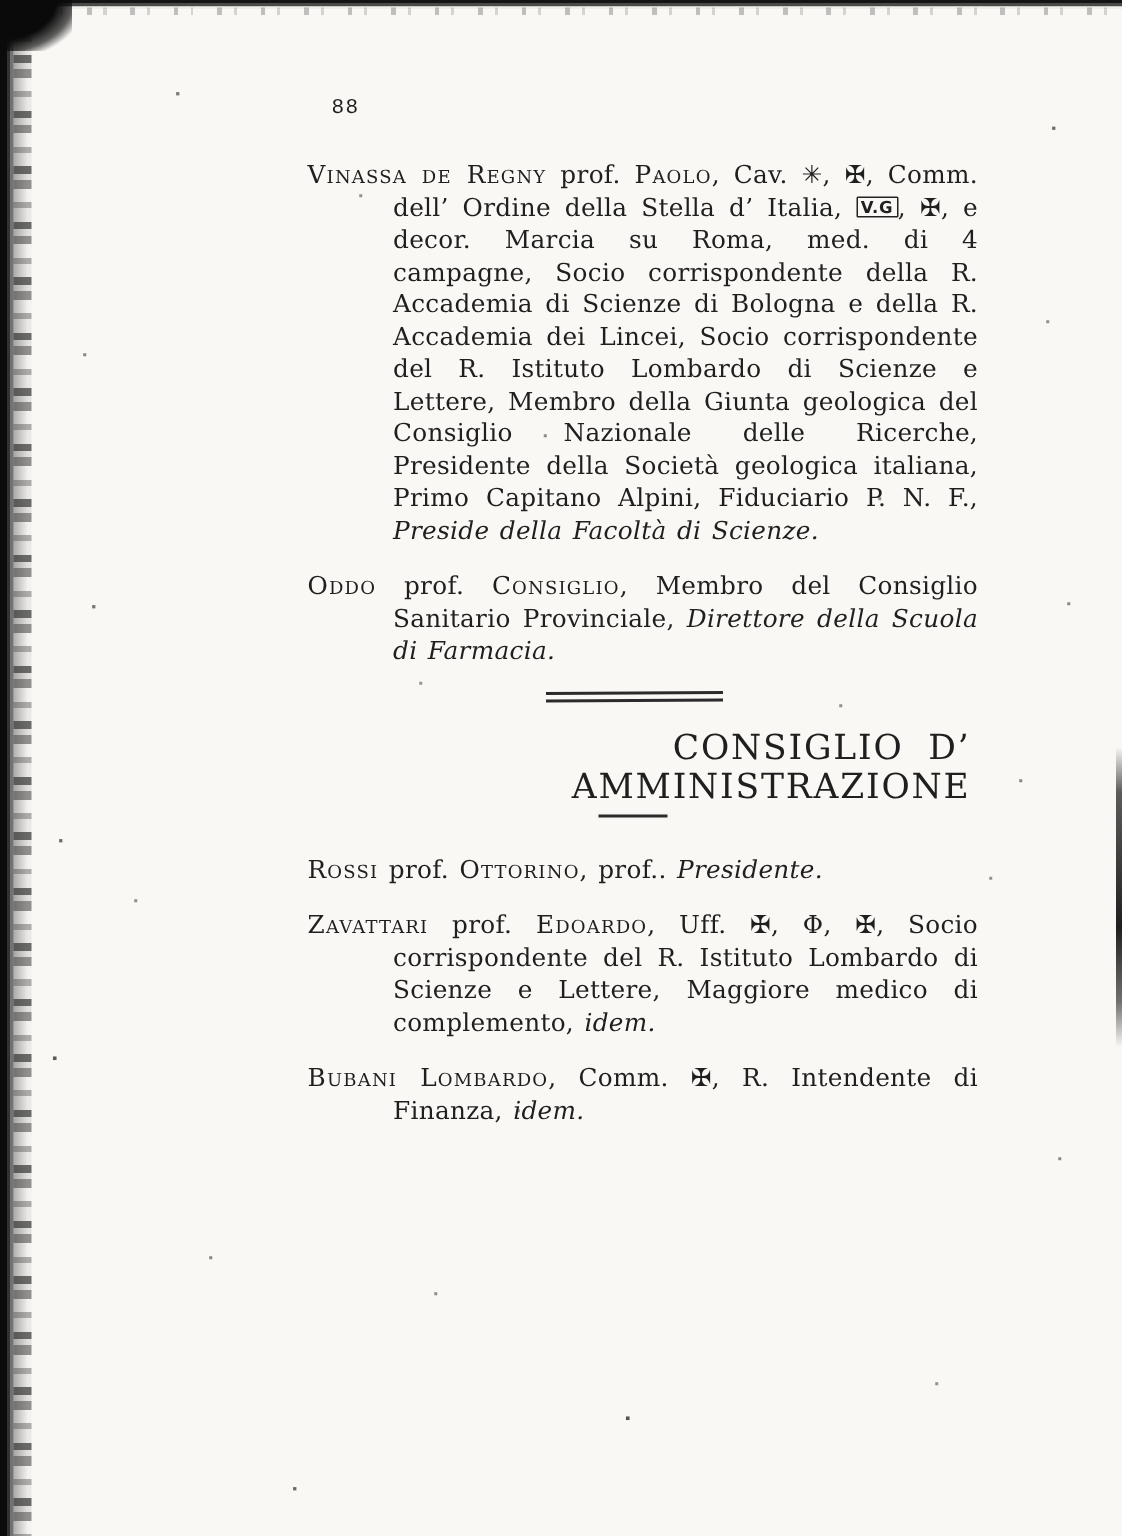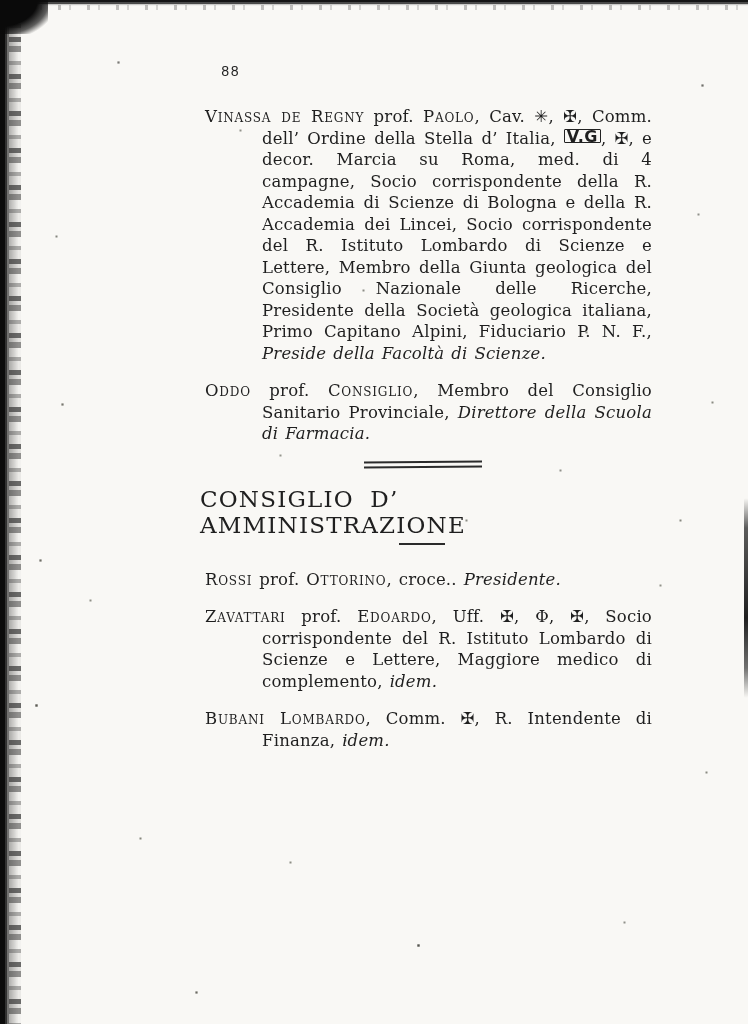--- a/index.html
+++ b/index.html
@@ -59,30 +59,30 @@
   .entry{
     font-size:16.5px;line-height:21.5px;margin:0 0 16px;
     padding-left:57px;text-indent:-57px;
     text-align:justify;letter-spacing:.2px;word-spacing:1.5px;
   }
   .seg-sc{font-variant-caps:small-caps;letter-spacing:.8px;}
   .seg-it{font-style:italic;}
   .seg-badge{
     display:inline-block;border:1.5px solid #222;border-radius:1px;
     font-family:"DejaVu Sans","Liberation Sans",sans-serif;
-    font-size:16px;line-height:11px;font-weight:bold;letter-spacing:.5px;
+    font-size:11px;line-height:11px;font-weight:bold;letter-spacing:.5px;
     padding:1px 2px 0;vertical-align:1.5px;text-indent:0;
   }
   .rule-double{
     width:118px;height:3px;margin:2px auto 0;
     border-top:2px solid #2b2b2b;border-bottom:2px solid #2b2b2b;
     transform:translateX(-6px) rotate(-.4deg);
   }
   .section-heading{
-    font-size:23px;font-weight:normal;text-align:left;
+    font-size:23px;font-weight:normal;text-align:right;
     letter-spacing:1.2px;word-spacing:8px;
     margin:18px 0 0;transform:translateX(-5px);
   }
   .rule-short{
     width:46px;height:0;border-top:2px solid #2b2b2b;
     margin:5px auto 0;transform:translateX(-7px);
   }
   .entry-list-bottom{margin-top:24px;}
   .entry-list-bottom .entry:last-child{margin-bottom:2px;}
 </style>
@@ -105,18 +105,18 @@
       <p class="entry"><span class="seg-sc">Oddo</span><span> prof. </span><span class="seg-sc">Consiglio</span><span>, Membro del Consiglio Sanitario Provinciale, </span><span class="seg-it">Direttore della Scuola di Farmacia.</span></p>
     </section>
 
   <div class="rule-double"></div>
 
   <h1 class="section-heading">CONSIGLIO D’ AMMINISTRAZIONE</h1>
 
   <div class="rule-short"></div>
 
   <section class="entry-list-bottom">
-      <p class="entry"><span class="seg-sc">Rossi</span><span> prof. </span><span class="seg-sc">Ottorino</span><span>, croce.. </span><span class="seg-it">Presidente.</span></p>
+      <p class="entry"><span class="seg-sc">Rossi</span><span> prof. </span><span class="seg-sc">Ottorino</span><span>, prof.. </span><span class="seg-it">Presidente.</span></p>
       <p class="entry"><span class="seg-sc">Zavattari</span><span> prof. </span><span class="seg-sc">Edoardo</span><span>, Uff. ✠, Φ, ✠, Socio corrispondente del R. Istituto Lombardo di Scienze e Lettere, Maggiore medico di complemento, </span><span class="seg-it">idem.</span></p>
       <p class="entry"><span class="seg-sc">Bubani Lombardo</span><span>, Comm. ✠, R. Intendente di Finanza, </span><span class="seg-it">idem.</span></p>
     </section>
 
 </main>
 
 </body></html>

